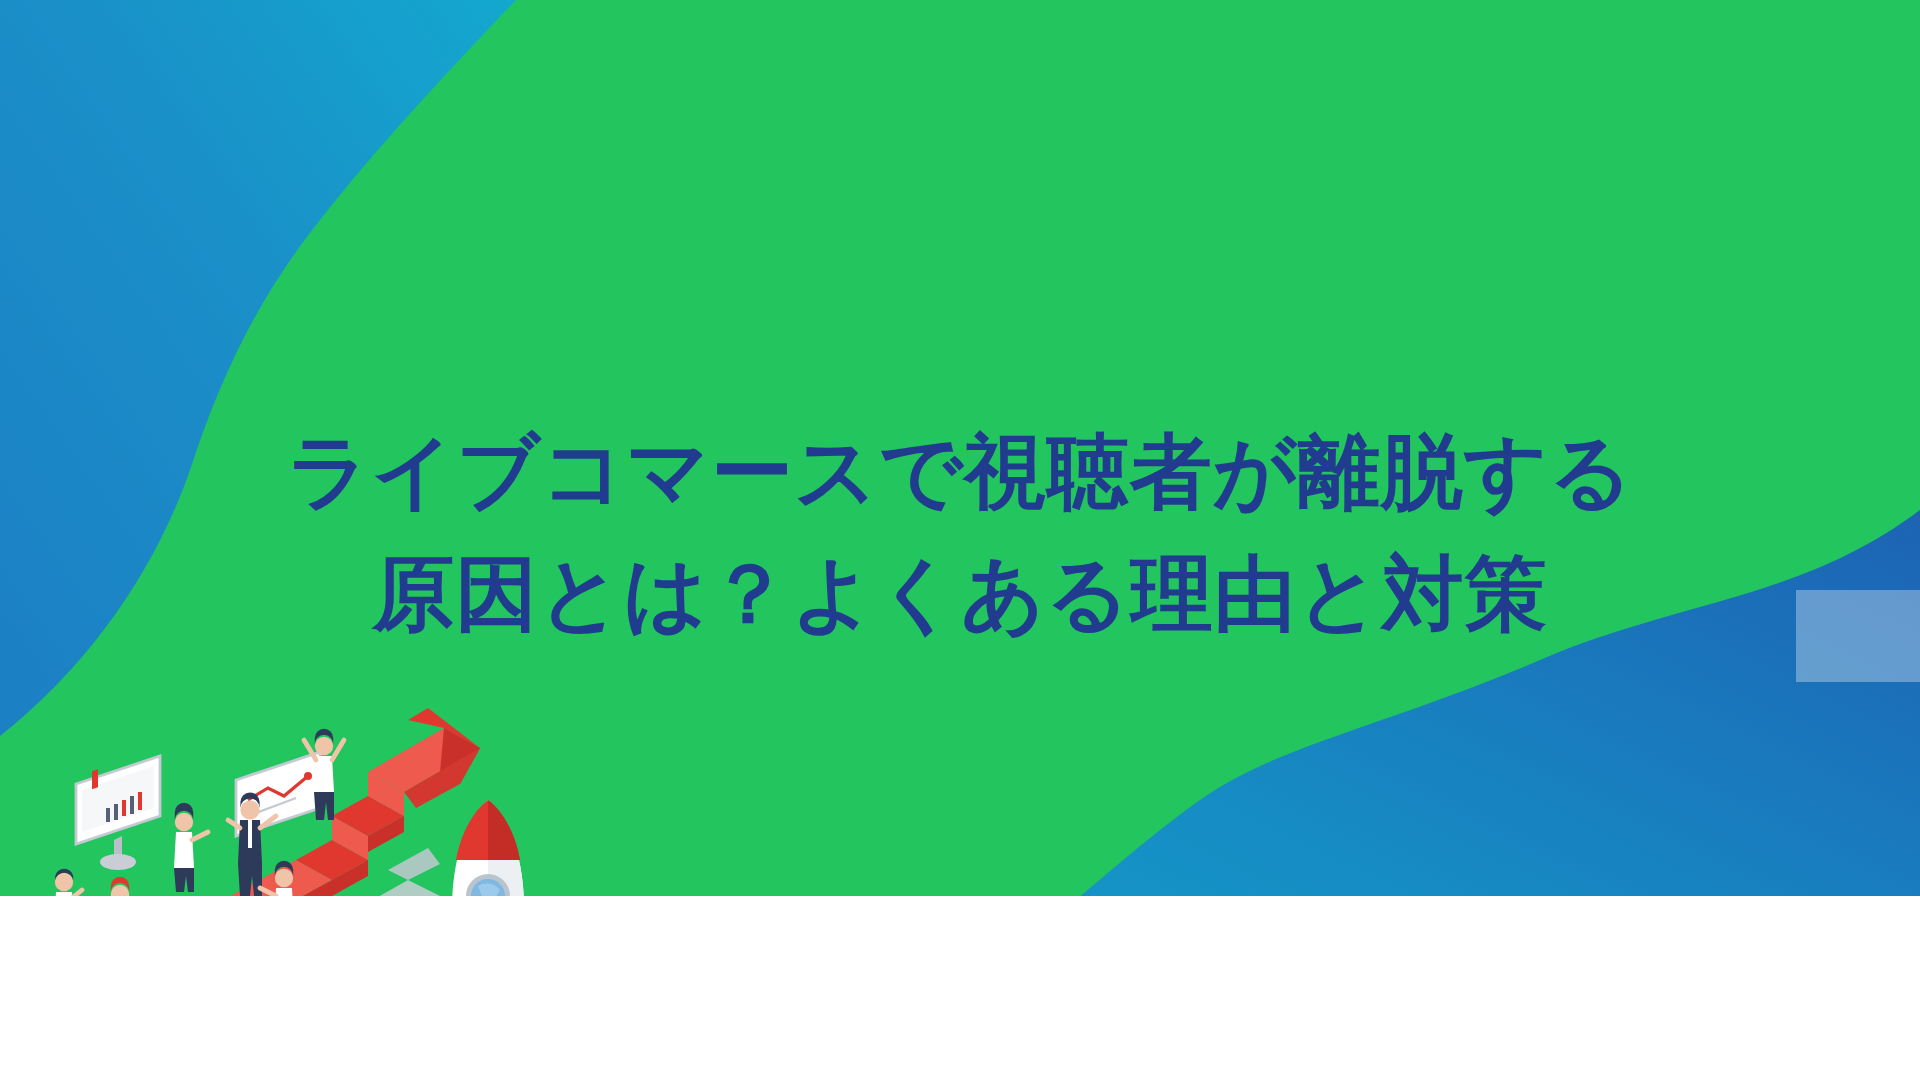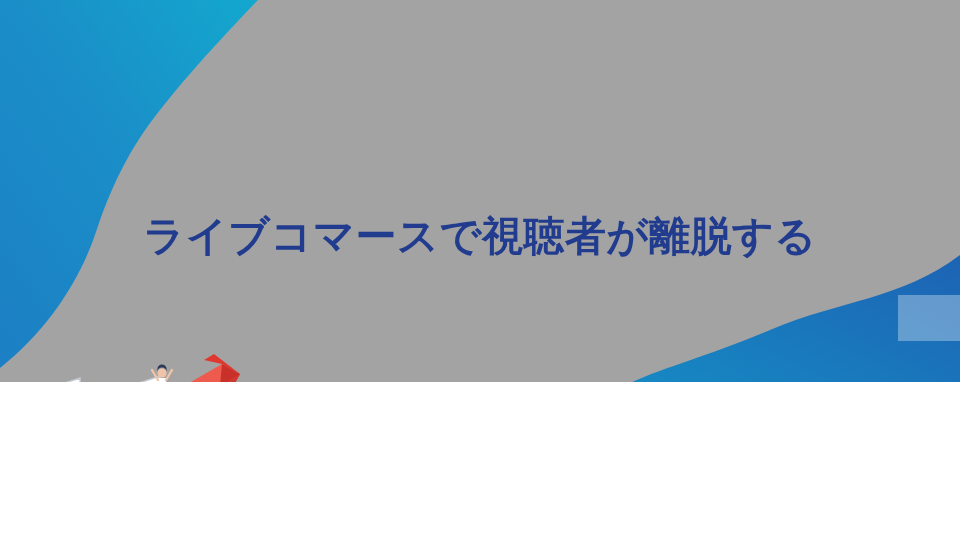--- a/index.html
+++ b/index.html
@@ -7,23 +7,23 @@
     margin: 0;
     padding: 0;
     background: #ffffff;
   }
   body {
     font-family: "Liberation Sans", "DejaVu Sans", sans-serif;
   }
   .slide {
     position: relative;
     width: 960px;
-    height: 382px;
+    height: 448px;
     overflow: hidden;
-    background: #a3a3a3;
+    background: #22c55e;
   }
   .deco-layer {
     position: absolute;
     top: 0;
     left: 0;
     width: 960px;
     height: 540px;
     pointer-events: none;
   }
   .title-block {
@@ -89,20 +89,21 @@
              C430,524 400,534 370,540
              L960,540 Z" fill="url(#gradBottomRight)"></path>
 
     <g clip-path="url(#clipBR)">
       <rect x="898" y="295" width="62" height="46" fill="#FFFFFF" opacity="0.32"></rect>
     </g>
   </svg>
 
   <div class="title-block">
     <span class="title-line" style="color:#213C8E">ライブコマースで視聴者が離脱する</span>
+    <span class="title-line" style="color:#213C8E">原因とは？よくある理由と対策</span>
   </div>
 
   <svg class="illustration" viewBox="0 0 296 192">
 
     <g>
       <path d="M88,150 L150,118 L206,148 L144,180 Z" fill="#DCE0E6" opacity="0.75"></path>
       <path d="M150,118 L196,92 L214,101 L168,127 Z" fill="#C9CED6" opacity="0.85"></path>
       <path d="M196,92 L212,84 L206,76 L186,87 Z" fill="#C2C8D1" opacity="0.85"></path>
       <path d="M168,127 L214,101 L232,110 L186,136 Z" fill="#D2D7DE" opacity="0.7"></path>
     </g>

